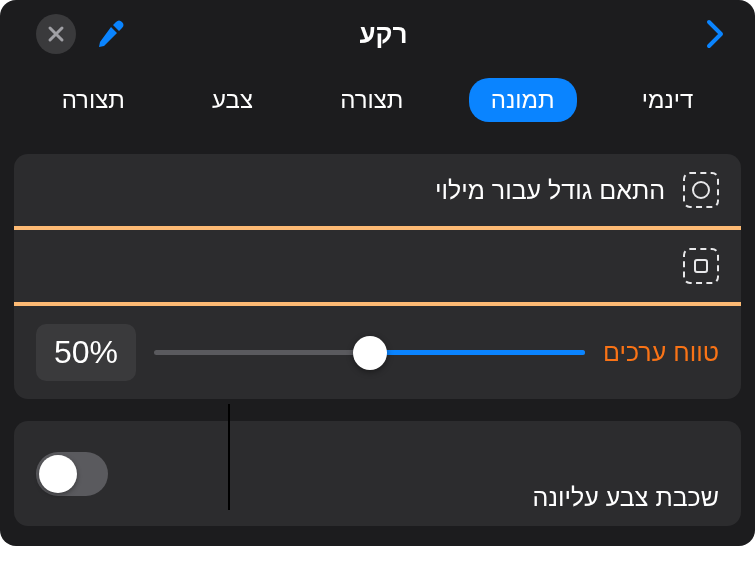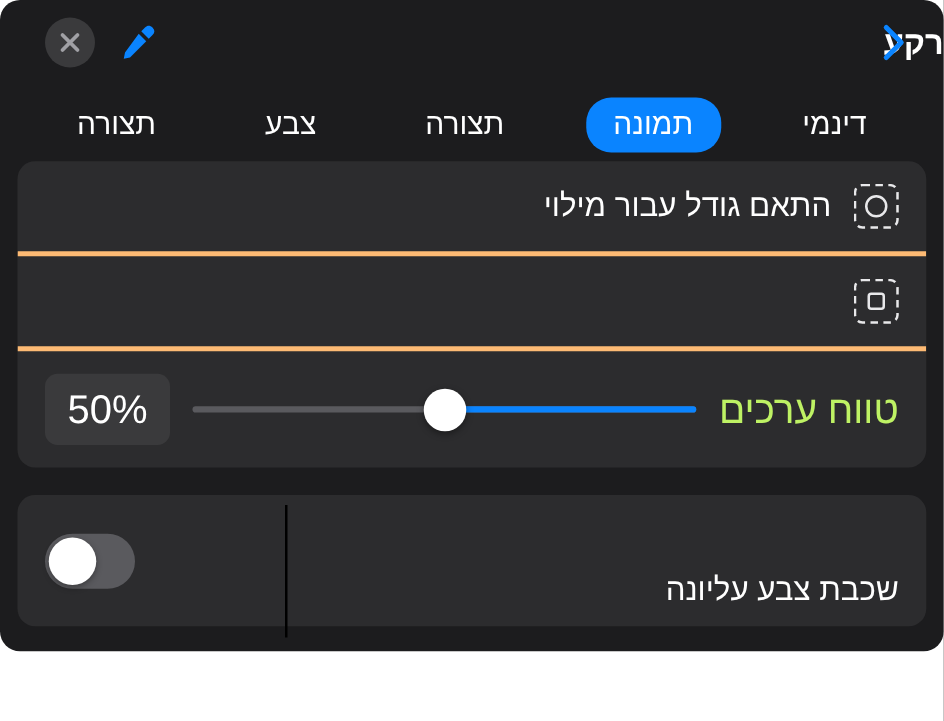--- a/index.html
+++ b/index.html
@@ -15,20 +15,21 @@
     background: #1c1c1e;
     border-radius: 16px;
     overflow: hidden;
     padding-bottom: 20px;
   }
   .header {
     position: relative;
     height: 68px;
     display: flex;
     align-items: center;
+    justify-content: center;
     margin-left: 12px;
   }
   .title {
     color: #fff;
     font-size: 26px;
     font-weight: 600;
   }
   .back-btn {
     position: absolute;
     right: 24px;
@@ -67,21 +68,21 @@
     display: flex;
     align-items: center;
     justify-content: center;
     cursor: pointer;
   }
   .eyedropper-btn svg { width: 32px; height: 32px; }
   .tabs {
     display: flex;
     flex-direction: row-reverse;
     justify-content: space-around;
-    padding: 10px 30px 7px;
+    padding: 10px 30px 32px;
     gap: 24px;
     text-align: right;
   }
   .tab {
     color: #fff;
     font-size: 24px;
     padding: 8px 22px;
     border-radius: 20px;
     cursor: pointer;
     white-space: nowrap;
@@ -135,22 +136,22 @@
     text-align: right;
   }
   .slider-row {
     display: flex;
     align-items: center;
     padding: 18px 22px;
     gap: 18px;
     border-bottom: none;
   }
   .slider-label {
-    color: #bef264;
-    font-size: 31px;
+    color: #f97316;
+    font-size: 25px;
     white-space: nowrap;
   }
   .slider-track {
     flex: 1;
     height: 5px;
     background: #5a5a5e;
     border-radius: 3px;
     position: relative;
     cursor: pointer;
   }

